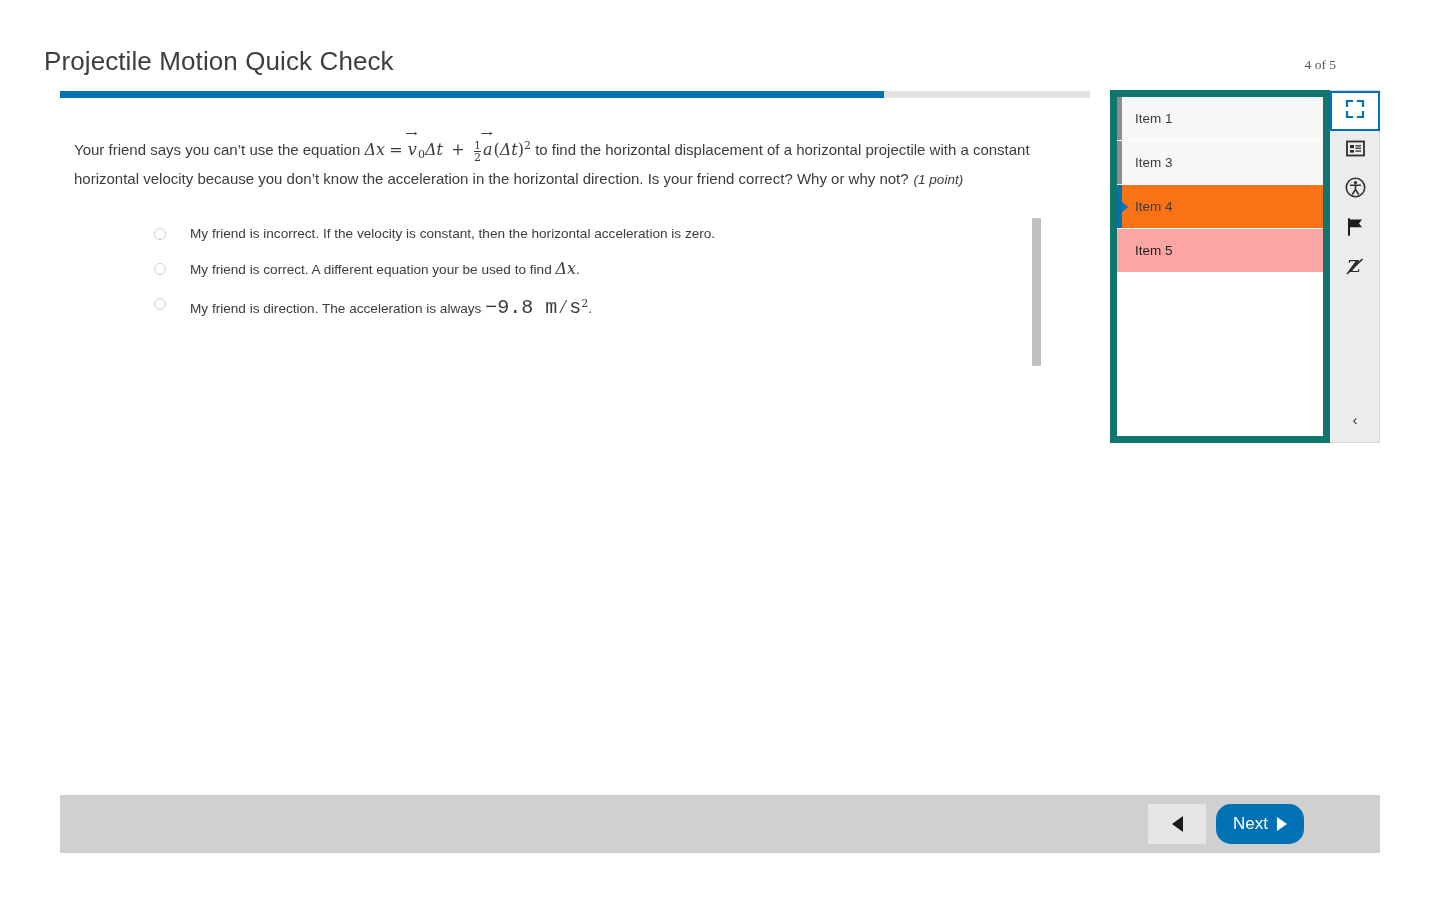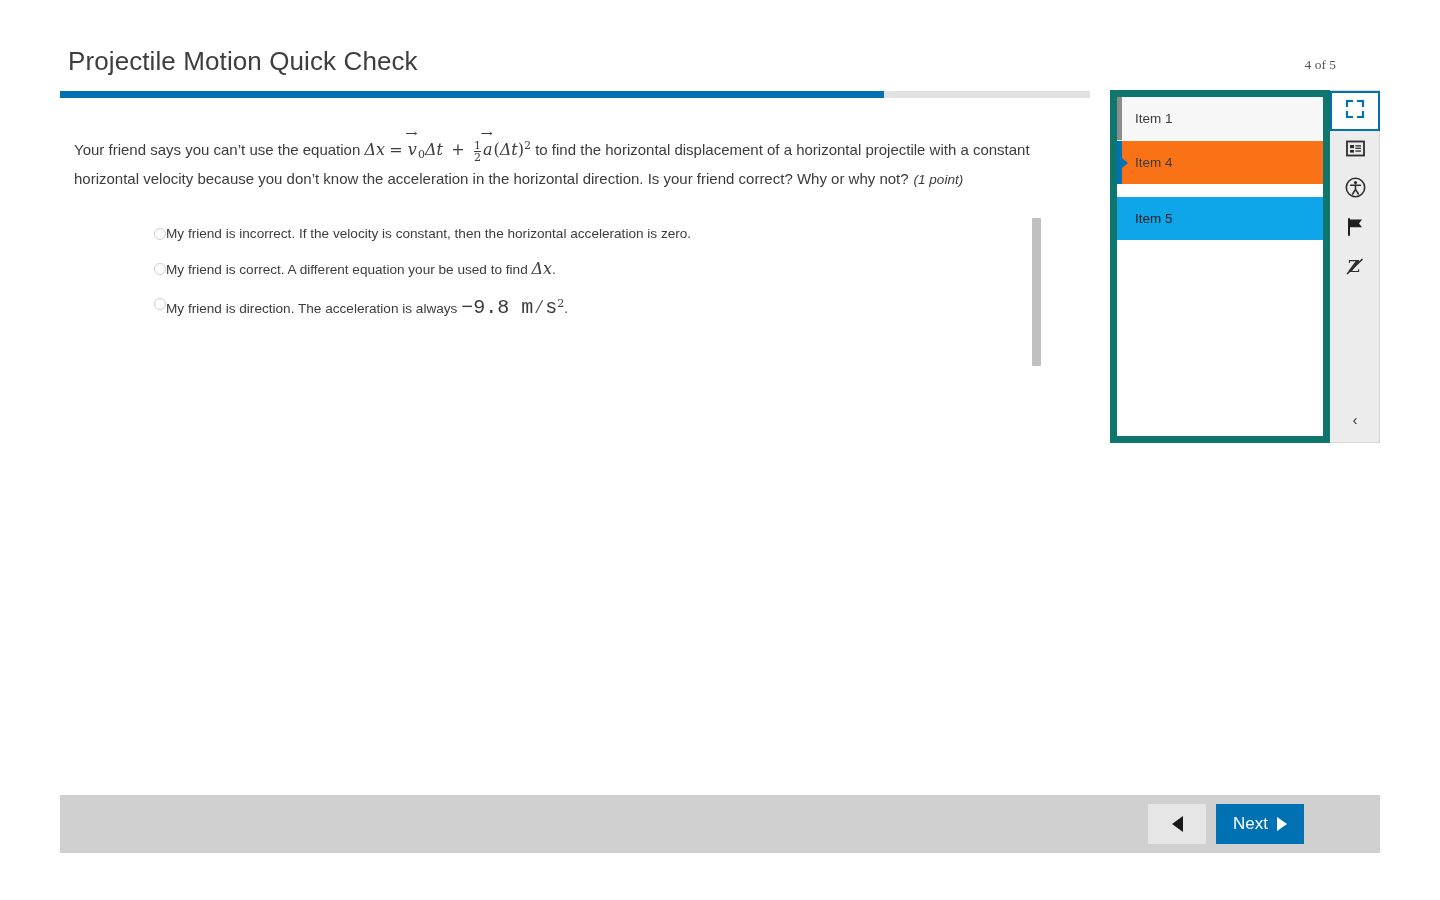--- a/index.html
+++ b/index.html
@@ -7,21 +7,21 @@
     width: 1440px; height: 900px;
     background: #ffffff;
     font-family: "Liberation Sans", sans-serif;
     color: #3c3c3c;
     overflow: hidden;
   }
 
   
   #page-title {
     position: absolute;
-    left: 68px; top: 46px;
+    left: 44px; top: 46px;
     font-size: 26px;
     font-weight: 400;
     color: #3e3e3e;
     letter-spacing: 0.1px;
     white-space: nowrap;
   }
   #item-counter {
     position: absolute;
     right: 104px; top: 57px;
     font-size: 13.5px;
@@ -116,21 +116,21 @@
   .radio {
     width: 12px; height: 12px;
     border: 1.5px solid #cfcfcf;
     border-radius: 50%;
     background: #fff;
     margin-top: 4px;
     margin-left: 80px;
     flex: 0 0 auto;
   }
   .option-label {
-    margin-left: 0;
+    margin-left: 24px;
     font-size: 13.6px;
     line-height: 20px;
     color: #3c3c3c;
     white-space: nowrap;
   }
 
   
   #content-scrollbar {
     position: absolute;
     left: 1032px; top: 218px;
@@ -169,21 +169,21 @@
   .item-row.current .marker { background: #0071b3; }
   .item-row.current .marker::after {
     content: "";
     position: absolute;
     left: 5px; top: 50%;
     margin-top: -5px;
     border-top: 5px solid transparent;
     border-bottom: 5px solid transparent;
     border-left: 6px solid #0071b3;
   }
-  .item-row.hovered { background: #0ea5e9; margin-top: 12px; }
+  .item-row.hovered { background: #fca5a5; }
   .item-row .item-label {
     margin-left: 18px;
     font-size: 13.5px;
     color: #3c3c3c;
   }
   .item-row.hovered .item-label { color: #1f1f1f; }
 
   
   #tool-rail {
     position: absolute;
@@ -237,20 +237,21 @@
     right: 76px; top: 9px;
     height: 40px;
     padding: 0 17px;
     background: #0071b3;
     color: #ffffff;
     display: flex;
     align-items: center;
     justify-content: center;
     gap: 9px;
     font-size: 17px;
+    border-radius: 15px;
   }
   .tri-left {
     width: 0; height: 0;
     border-top: 8px solid transparent;
     border-bottom: 8px solid transparent;
     border-right: 11px solid #1a1a1a;
   }
   .tri-right {
     width: 0; height: 0;
     border-top: 7px solid transparent;
@@ -298,20 +299,24 @@
 <div id="content-scrollbar"></div>
 
 <div id="item-list-panel">
 
   <div class="item-row answered">
     <span class="marker"></span>
     <span class="item-label">Item 1</span>
   </div>
 
 
+  <div class="item-row answered">
+    <span class="marker"></span>
+    <span class="item-label">Item 3</span>
+  </div>
 
   <div class="item-row current">
     <span class="marker"></span>
     <span class="item-label">Item 4</span>
   </div>
 
   <div class="item-row hovered">
     <span class="marker"></span>
     <span class="item-label">Item 5</span>
   </div>

